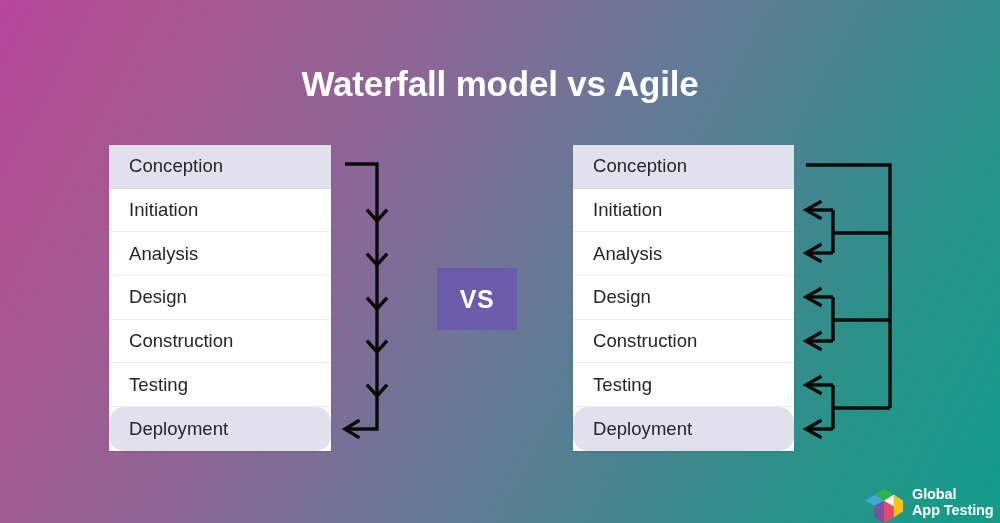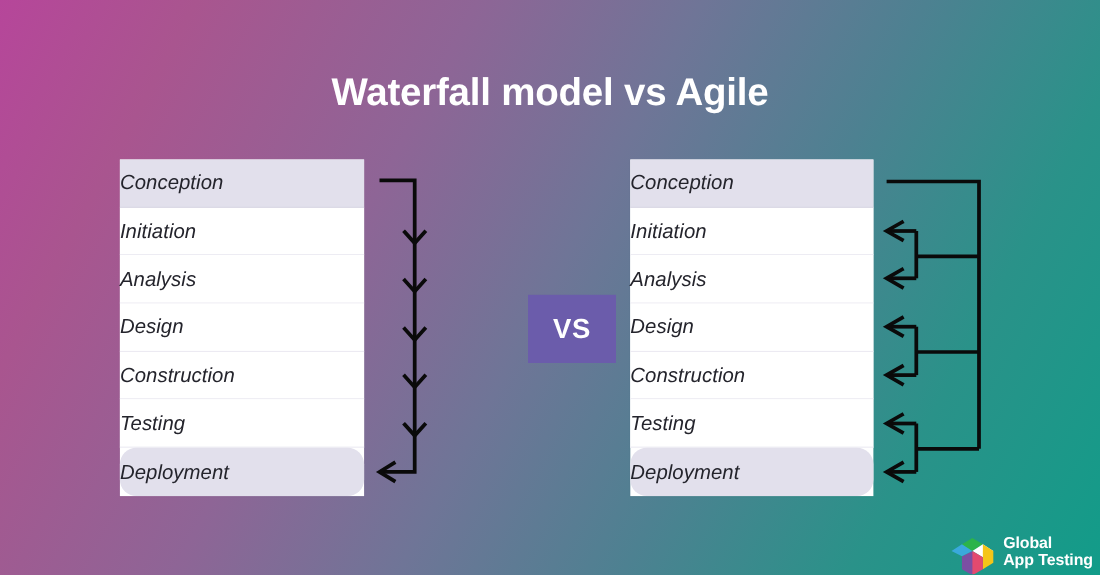--- a/index.html
+++ b/index.html
@@ -40,43 +40,42 @@
     width: 222px;
     background: #ffffff;
     box-shadow: 0 1px 2px rgba(0,0,0,0.08);
   }
   #table-waterfall { left: 109px; }
   #table-agile     { left: 573px; width: 221px; }
   .row {
     height: 43.7px;
     display: flex;
     align-items: center;
+    padding-left: 20px;
     font-size: 18.5px;
     color: #24242c;
     background: #ffffff;
     border-bottom: 1px solid #eceaf2;
     letter-spacing: 0.05px;
-    font-style: italic;
   }
   .row.accent { background: #e2e0ec; border-bottom-color: #d7d4e3; }
   .row.last   { border-bottom: none; border-radius: 15px; }
   
   #vs-badge {
     position: absolute;
     left: 437px; top: 268px;
     width: 80px; height: 62px;
     background: #6b5cab;
     display: flex;
     align-items: center;
     justify-content: center;
     color: #ffffff;
     font-size: 25px;
     font-weight: bold;
     letter-spacing: 0.5px;
-    margin-left: 43px;
   }
   
   .arrows { position: absolute; top: 0; left: 0; }
   
   #logo {
     position: absolute;
     left: 864px; top: 468px;
     display: flex;
     align-items: center;
     gap: 8px;

